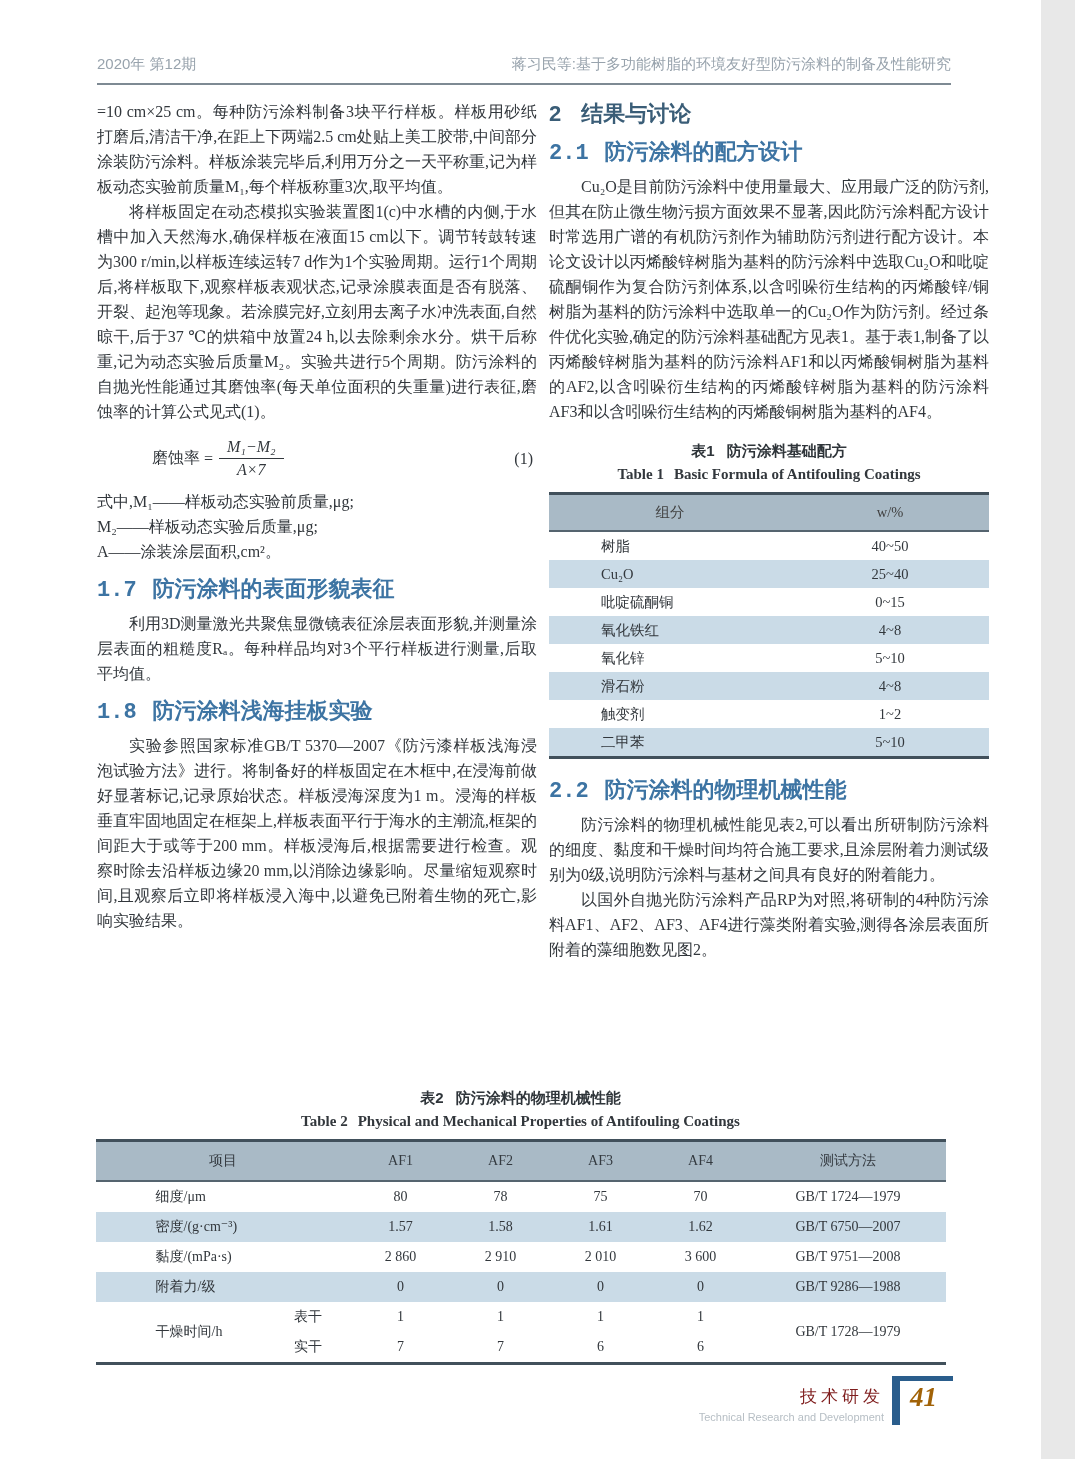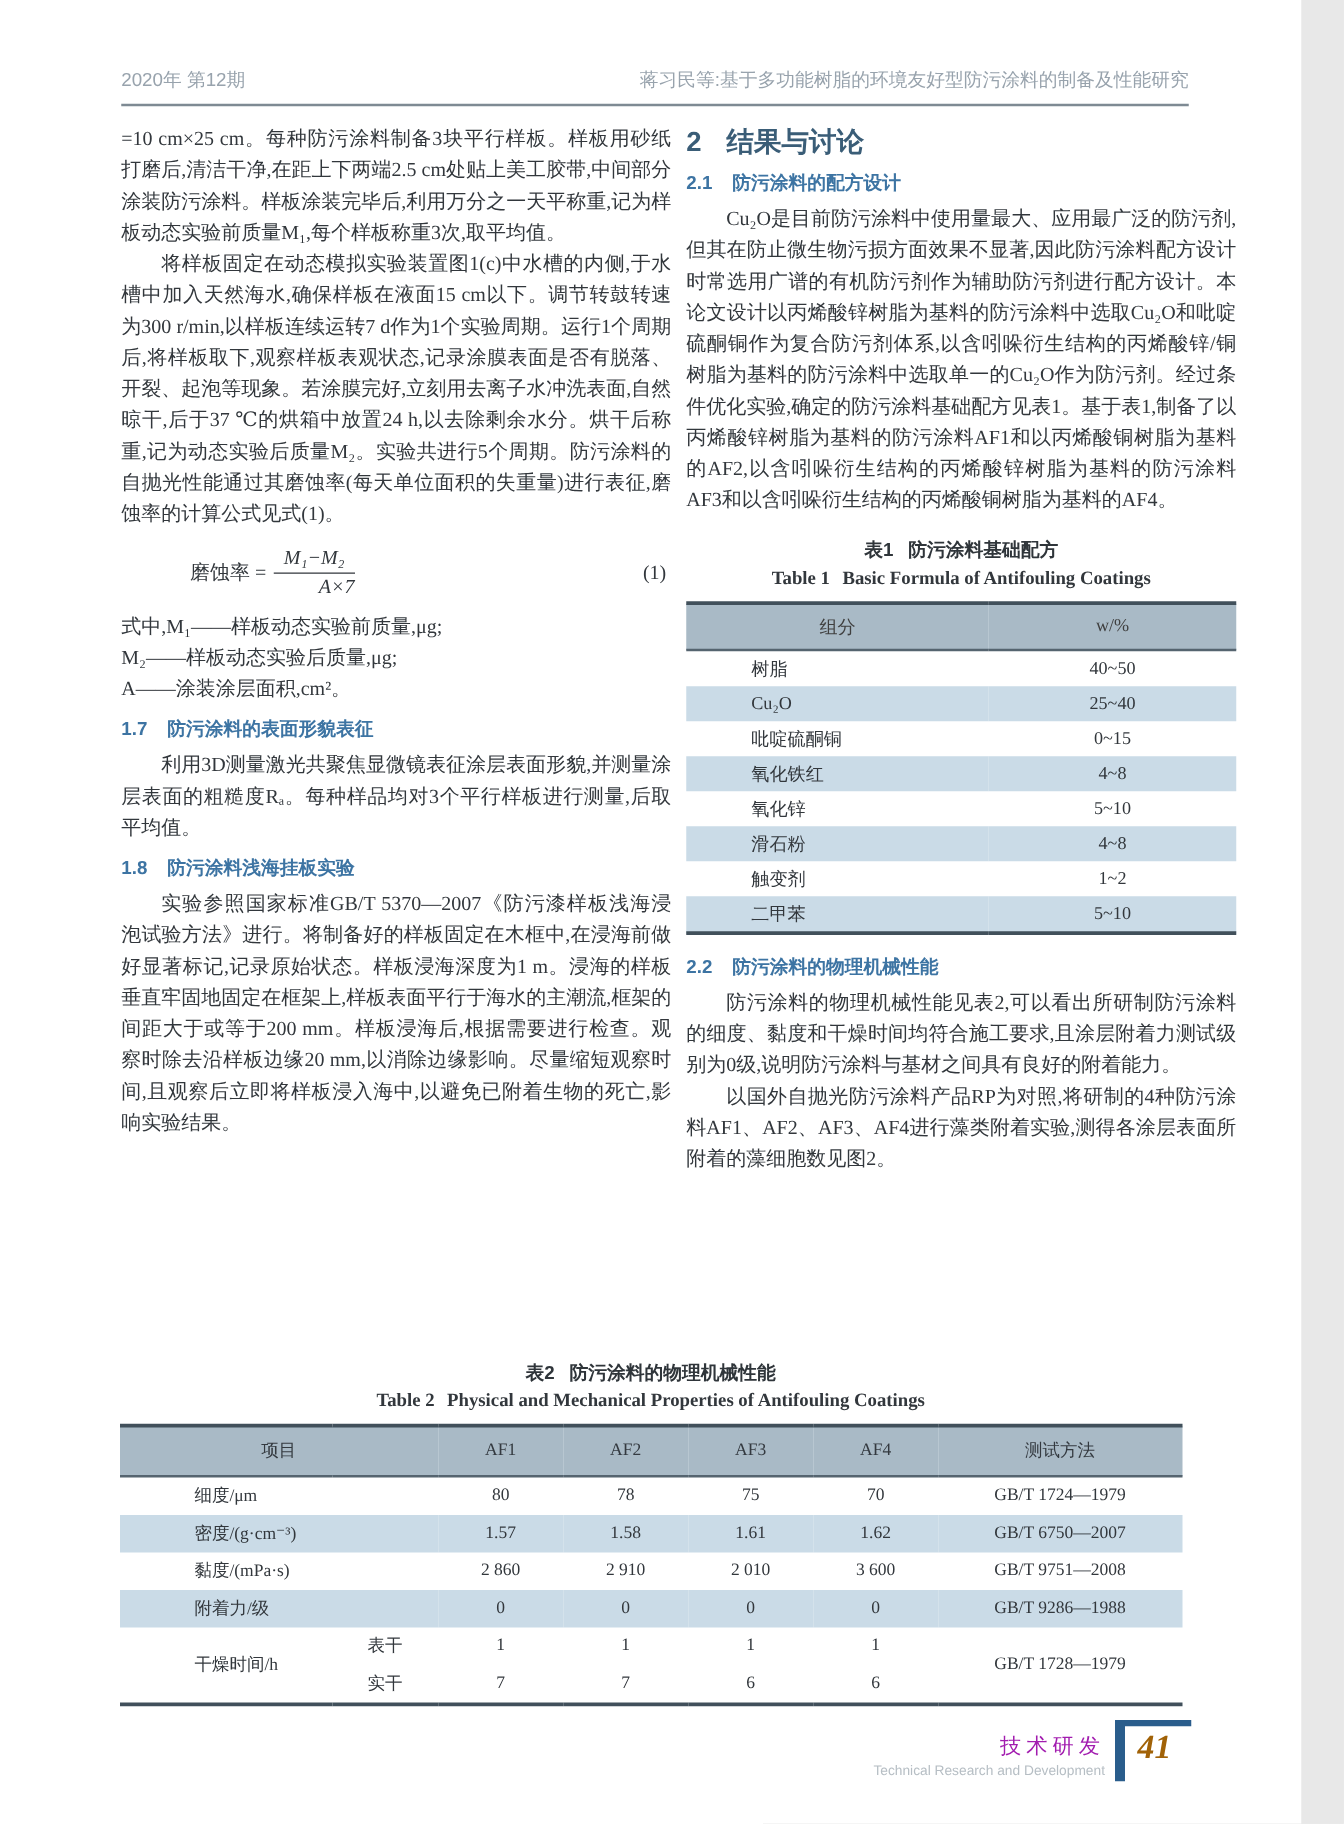--- a/index.html
+++ b/index.html
@@ -21,28 +21,28 @@
   .header-rule{margin:9px 90px 0 97px;border-top:2px solid #7e8a93;}
   
   .columns{display:flex;gap:12px;padding:14px 90px 0 97px;min-height:962px;box-sizing:content-box;}
   .col{width:440px;flex:0 0 440px;}
   p.body{margin:0;font-size:16px;line-height:25px;text-align:justify;color:#32373c;}
   p.indent{text-indent:2em;}
   
   .h1{font-family:"Liberation Sans","DejaVu Sans",sans-serif;font-weight:bold;
       font-size:22px;color:#3a5d77;margin:0 0 8px 0;}
   .h1 .num{margin-right:20px;}
-  .h2{font-family:Liberation Sans, sans-serif;font-weight:bold;
-      font-size:15px;color:#3d74a3;margin:10px 0 7px 0;}
+  .h2{font-family:Liberation Mono, monospace;font-weight:bold;
+      font-size:22px;color:#3d74a3;margin:10px 0 7px 0;}
   .h2 .num{margin-right:16px;}
   
   .formula{display:flex;align-items:center;padding-left:55px;margin:14px 0 10px 0;font-size:16px;}
   .formula .lhs{font-style:normal;}
   .formula .eq{margin:0 6px 0 4px;}
-  .frac{display:inline-block;text-align:right;font-style:italic;font-family:"Liberation Serif","DejaVu Serif",serif;}
+  .frac{display:inline-block;text-align:center;font-style:italic;font-family:"Liberation Serif","DejaVu Serif",serif;}
   .frac .fnum{display:block;border-bottom:1.5px solid #32373c;padding:0 8px 2px 8px;}
   .frac .fden{display:block;padding-top:2px;}
   .formula .eqno{margin-left:auto;padding-right:4px;}
   .where p{margin:0;font-size:16px;line-height:25px;}
   
   .cap-cn{text-align:center;font-family:"Liberation Sans","DejaVu Sans",sans-serif;
           font-weight:bold;font-size:15px;color:#2f353a;margin-top:18px;}
   .cap-cn .cap-label{margin-right:12px;}
   .cap-en{text-align:center;font-weight:bold;font-size:15px;margin:5px 0 9px 0;}
   .cap-en .cap-label{margin-right:10px;}
@@ -60,21 +60,21 @@
   .t2{width:850px;border-top:3px solid #41505b;border-bottom:3px solid #41505b;font-size:14px;}
   .t2 thead tr{border-bottom:2px solid #55646f;}
   .t2 th{background:#a9bac6;font-weight:normal;height:36px;text-align:center;color:#343a40;}
   .t2 td{height:28px;text-align:center;}
   .t2 td.item{text-align:left;padding-left:60px;}
   .t2 tr.alt td{background:#cadbe7;}
   
   .footer{position:absolute;right:88px;bottom:34px;display:flex;align-items:flex-end;gap:0;}
   .footer-text{text-align:right;padding-bottom:2px;}
   .footer-cn{font-family:"Liberation Sans","DejaVu Sans",sans-serif;font-size:17px;
-             color:#a21caf;letter-spacing:4px;}
+             color:#7f1d1d;letter-spacing:4px;}
   .footer-en{font-family:"Liberation Sans","DejaVu Sans",sans-serif;font-size:11px;
              color:#b6bec4;margin-top:3px;}
   .pagebox{border-top:5px solid #2a5d8c;border-left:8px solid #2a5d8c;
            padding:0 16px 12px 10px;margin-left:8px;}
   .pagenum{font-style:italic;font-weight:bold;font-size:27px;color:#a16207;line-height:1.2;}
 </style>
 </head>
 <body>
 
 <div class="page">

